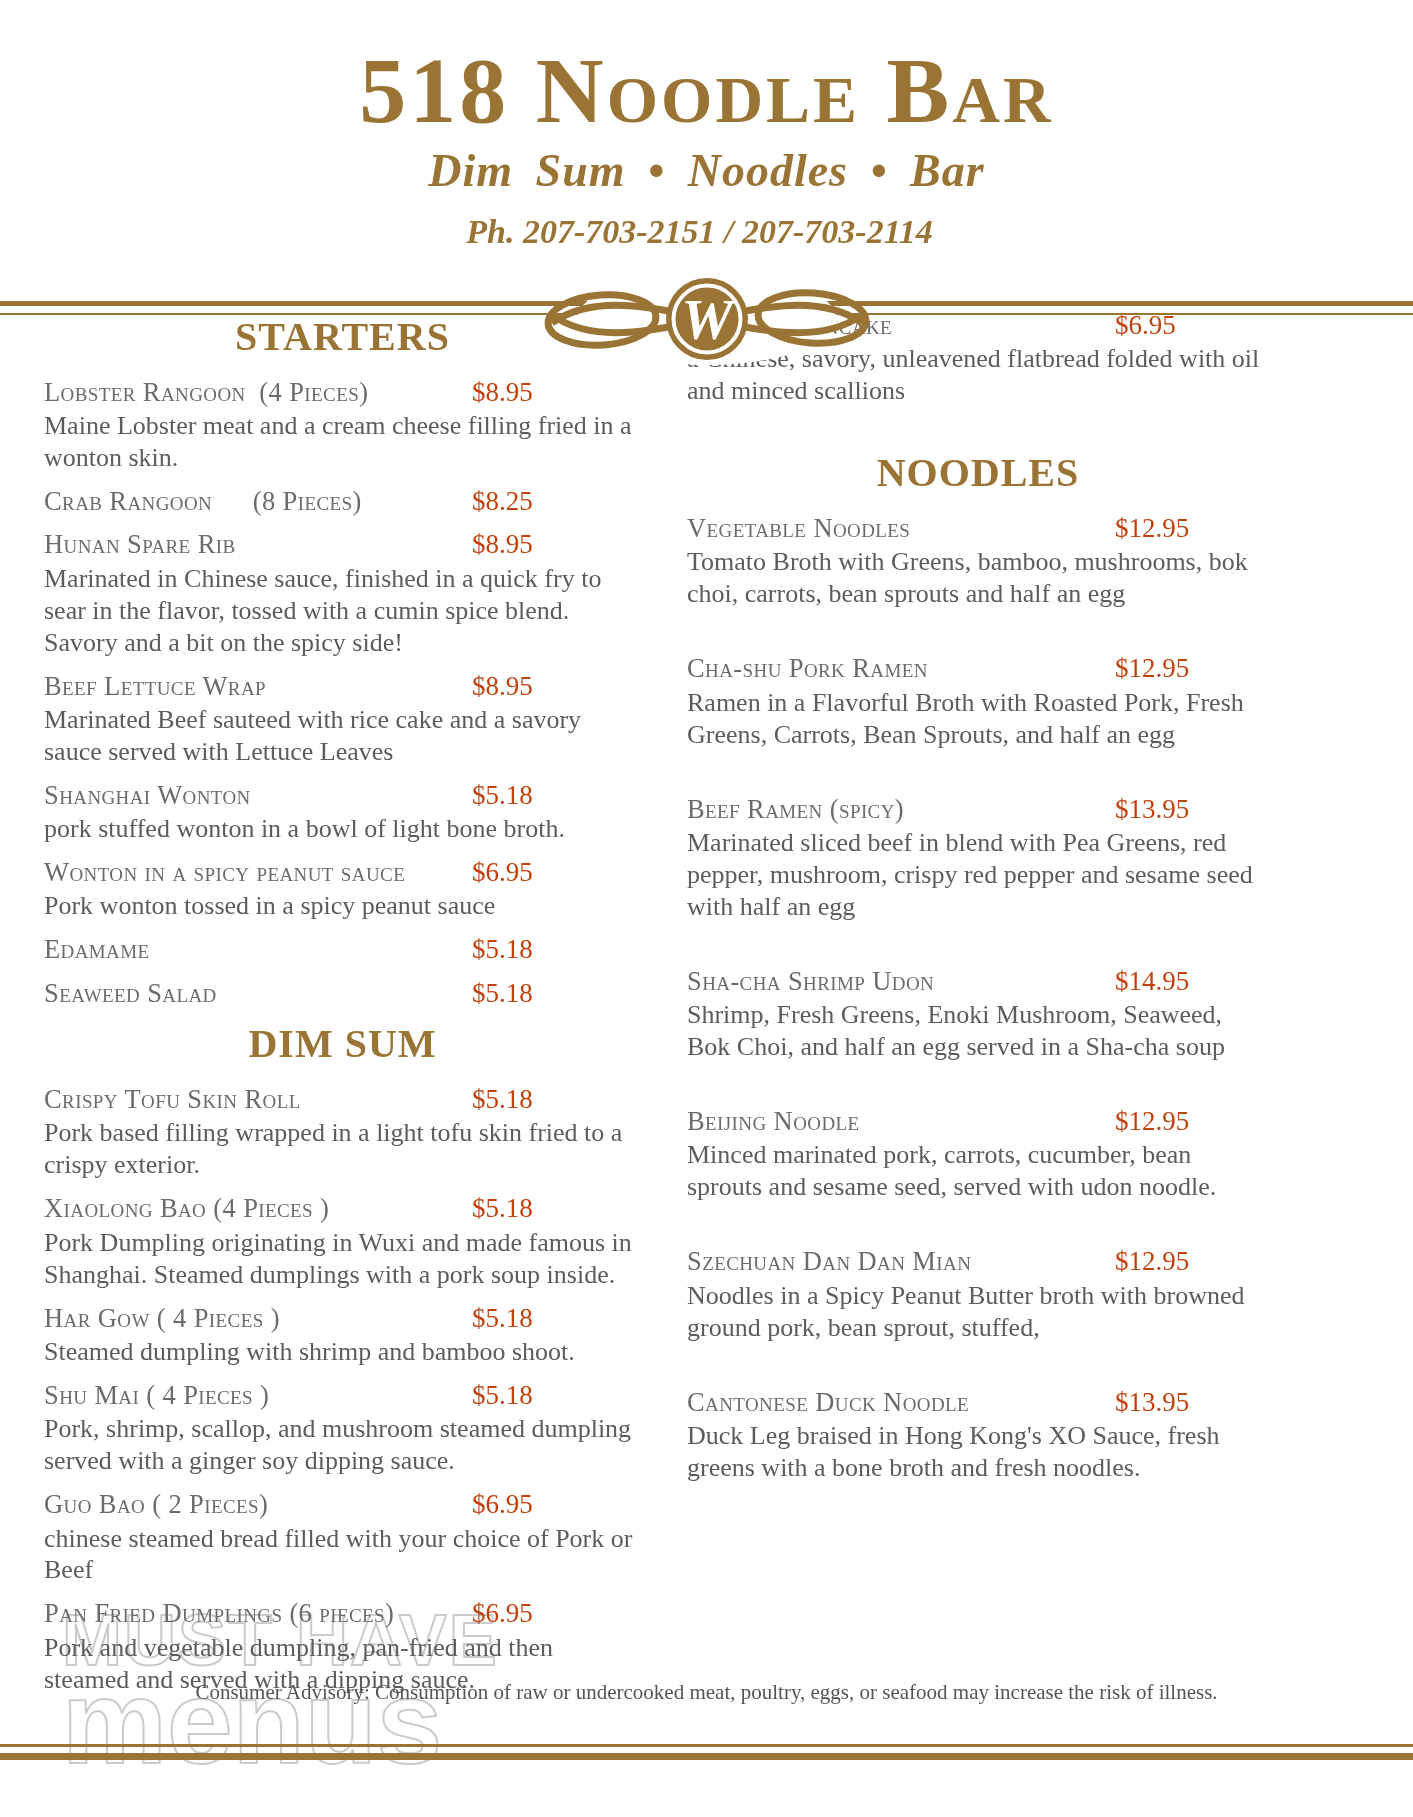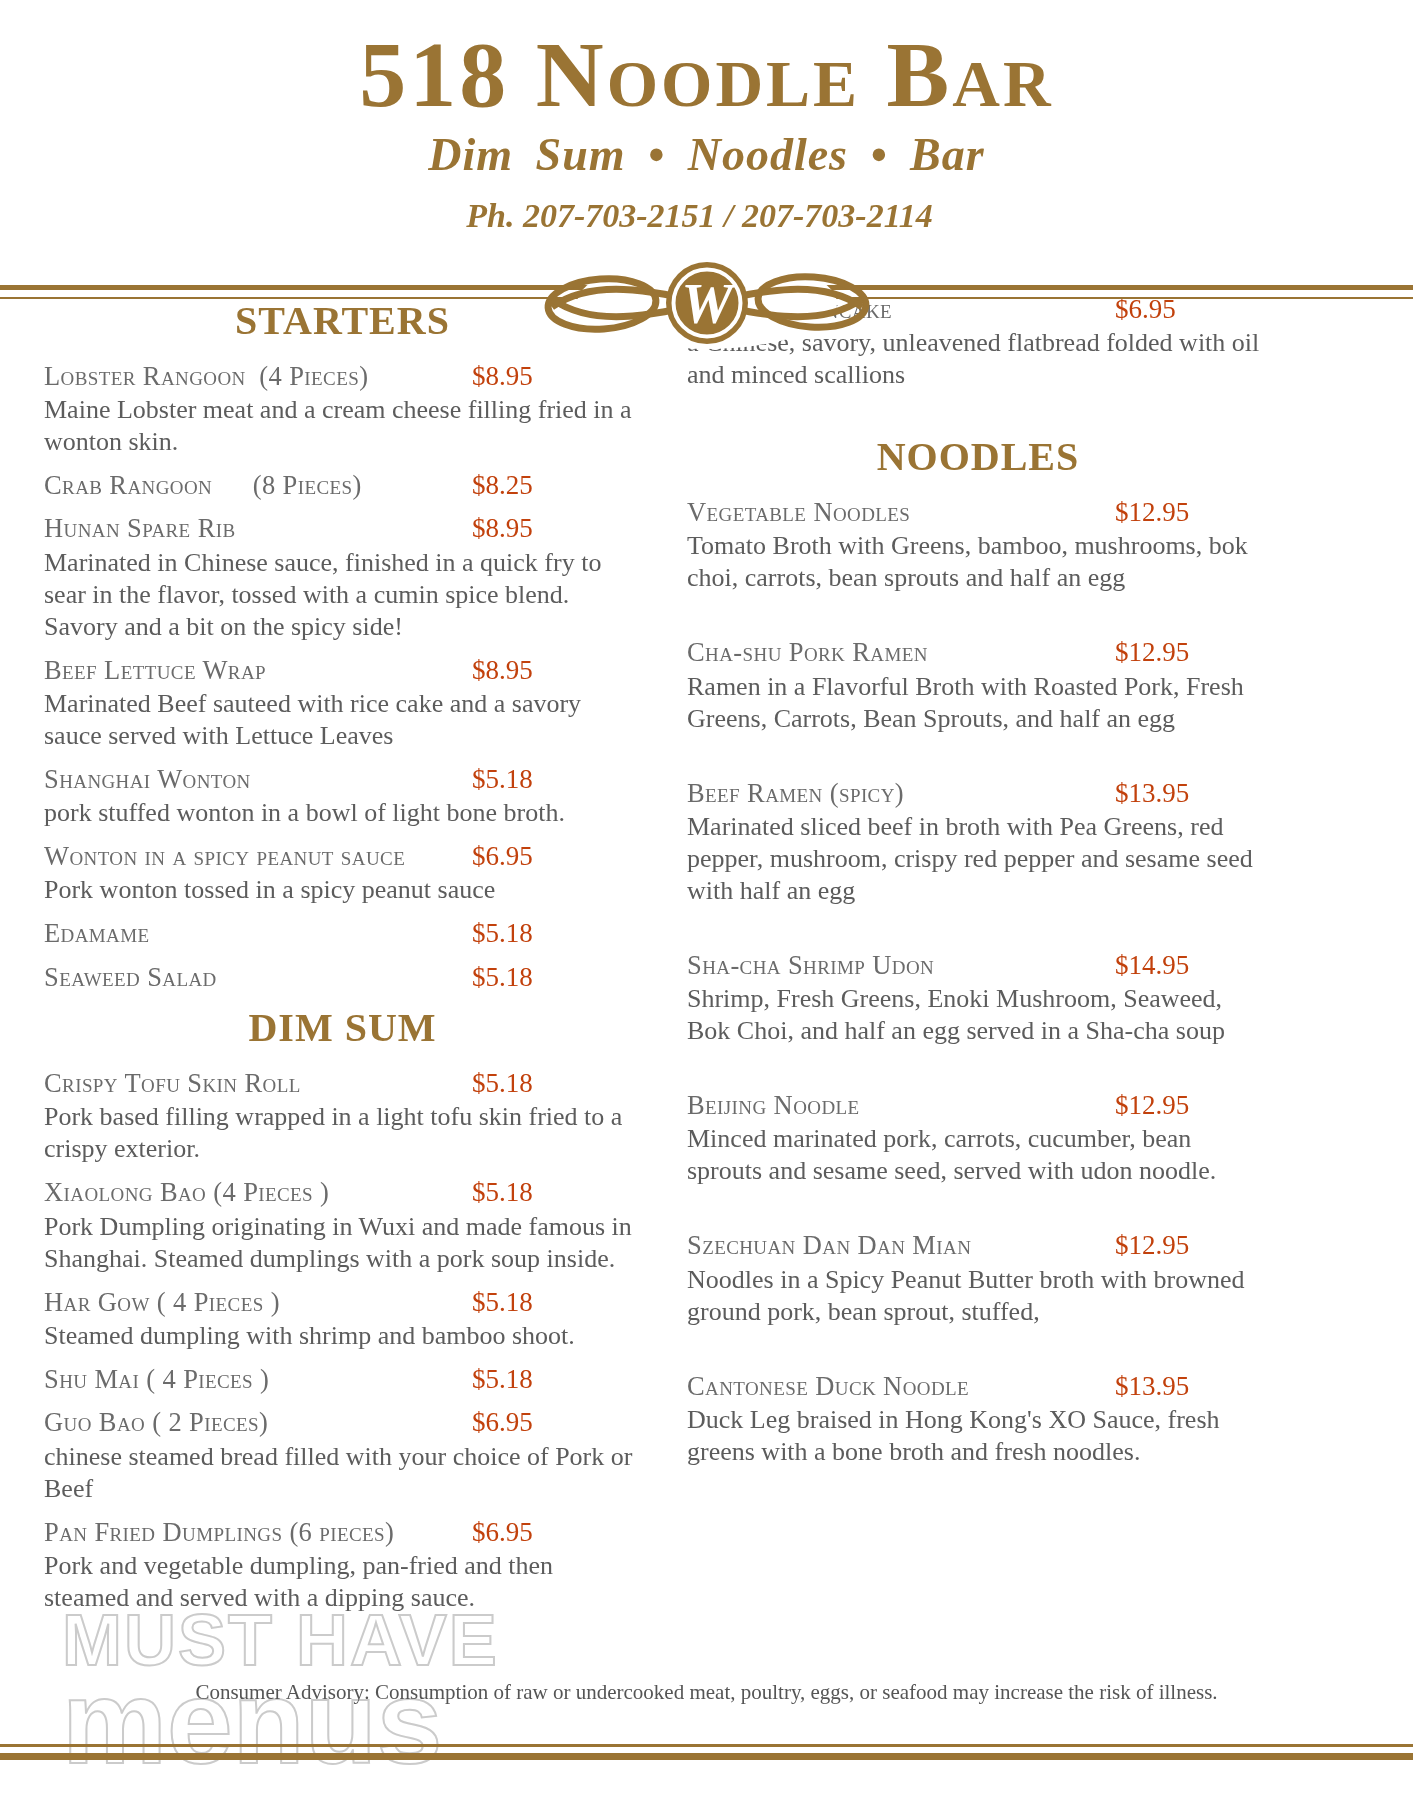--- a/index.html
+++ b/index.html
@@ -5,21 +5,21 @@
   html,body{margin:0;padding:0;background:#ffffff;}
   .page{
     position:relative;
     width:1413px;height:1817px;
     background:#ffffff;
     overflow:hidden;
     font-family:"Liberation Serif", serif;
   }
   
   .content{position:relative;z-index:3;}
-  header{padding-top:26px;text-align:center;}
+  header{padding-top:42px;text-align:center;}
   .title{
     margin:0;
     font-size:94px;line-height:1.04;
     font-weight:bold;
     font-variant:small-caps;
     letter-spacing:3px;
     color:#9a7434;
   }
   .subtitle{
     margin:4px 0 0 0;
@@ -223,20 +223,21 @@
               <span class="item-name">Har Gow ( 4 Pieces )</span>
               <span class="item-price">$5.18</span>
             </div>
             <div class="item-desc">Steamed dumpling with shrimp and bamboo shoot.</div>
           </div>
           <div class="item">
             <div class="item-head">
               <span class="item-name">Shu Mai ( 4 Pieces )</span>
               <span class="item-price">$5.18</span>
             </div>
+            <div class="item-desc">Pork, shrimp, scallop, and mushroom steamed dumpling served with a ginger soy dipping sauce.</div>
           </div>
           <div class="item">
             <div class="item-head">
               <span class="item-name">Guo Bao ( 2 Pieces)</span>
               <span class="item-price">$6.95</span>
             </div>
             <div class="item-desc">chinese steamed bread filled with your choice of Pork or Beef</div>
           </div>
           <div class="item">
             <div class="item-head">
@@ -267,21 +268,21 @@
               <span class="item-name">Cha-shu Pork Ramen</span>
               <span class="item-price">$12.95</span>
             </div>
             <div class="item-desc">Ramen in a Flavorful Broth with Roasted Pork, Fresh Greens, Carrots, Bean Sprouts, and half an egg</div>
           </div>
           <div class="item">
             <div class="item-head">
               <span class="item-name">Beef Ramen (spicy)</span>
               <span class="item-price">$13.95</span>
             </div>
-            <div class="item-desc">Marinated sliced beef in broth with Pea Greens, red pepper, mushroom, crispy red pepper and sesame seed with half an egg</div>
+            <div class="item-desc">Marinated sliced beef in blend with Pea Greens, red pepper, mushroom, crispy red pepper and sesame seed with half an egg</div>
           </div>
           <div class="item">
             <div class="item-head">
               <span class="item-name">Sha-cha Shrimp Udon</span>
               <span class="item-price">$14.95</span>
             </div>
             <div class="item-desc">Shrimp, Fresh Greens, Enoki Mushroom, Seaweed, Bok Choi, and half an egg served in a Sha-cha soup</div>
           </div>
           <div class="item">
             <div class="item-head">

